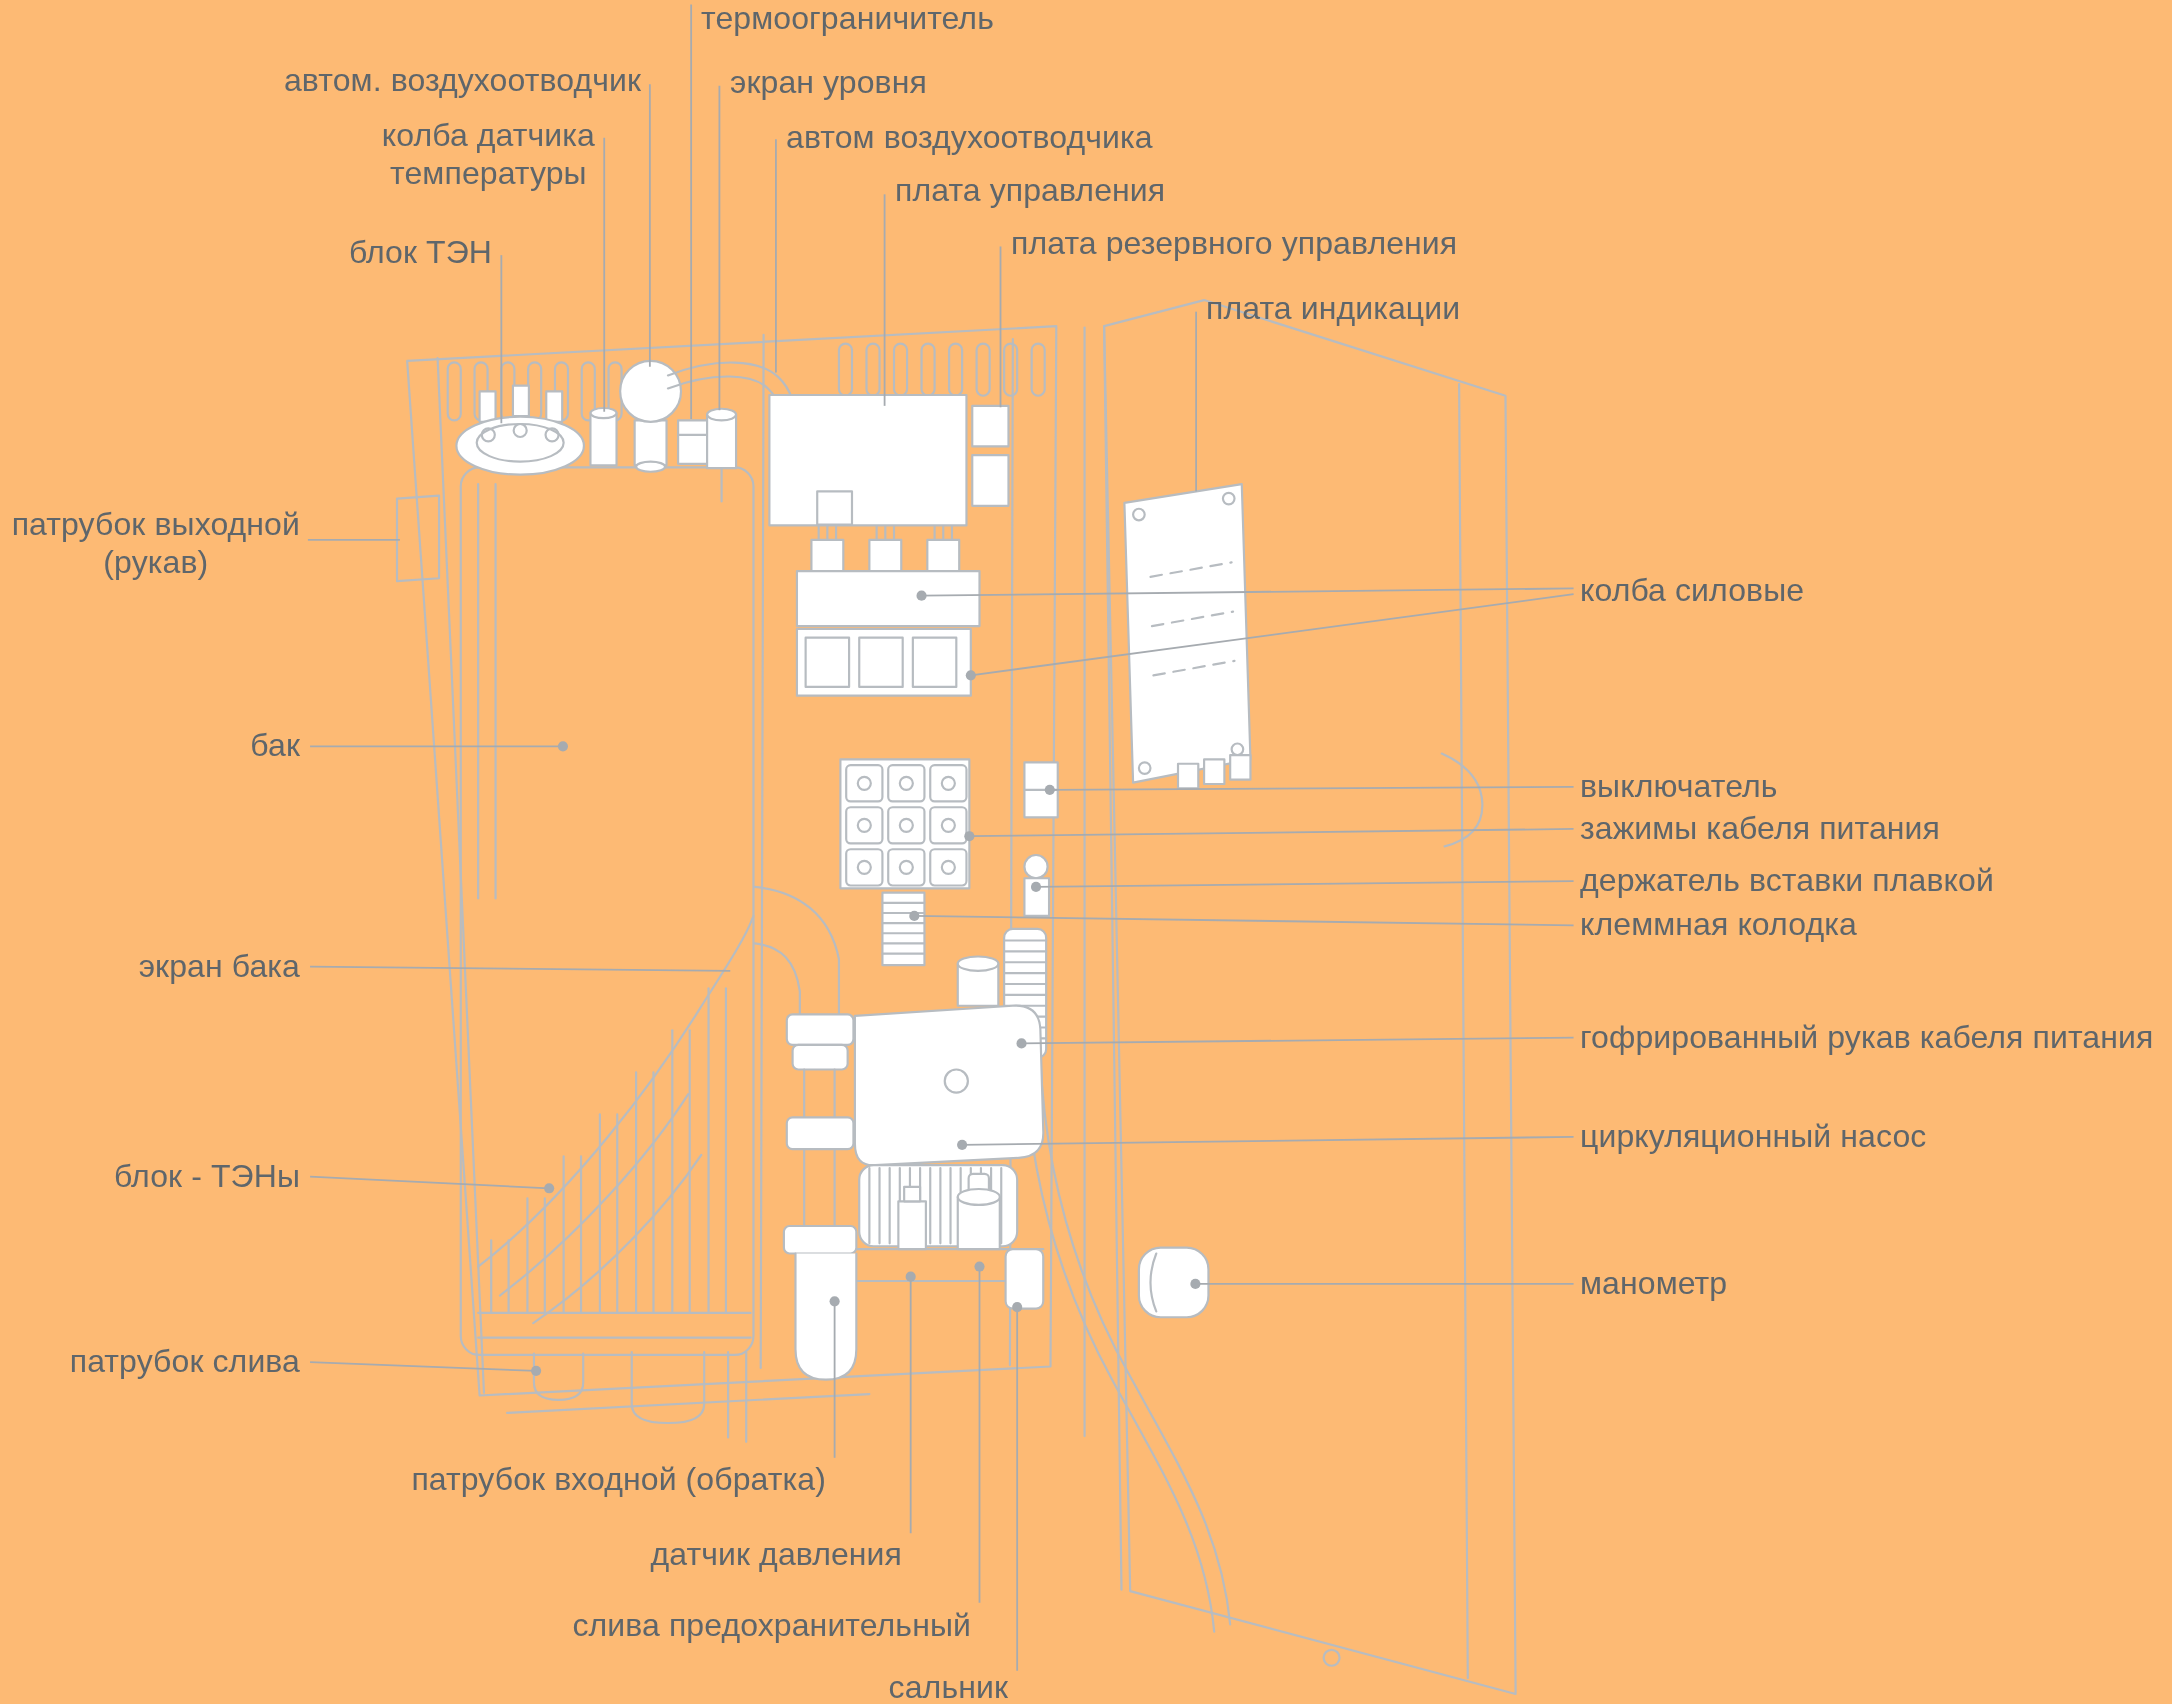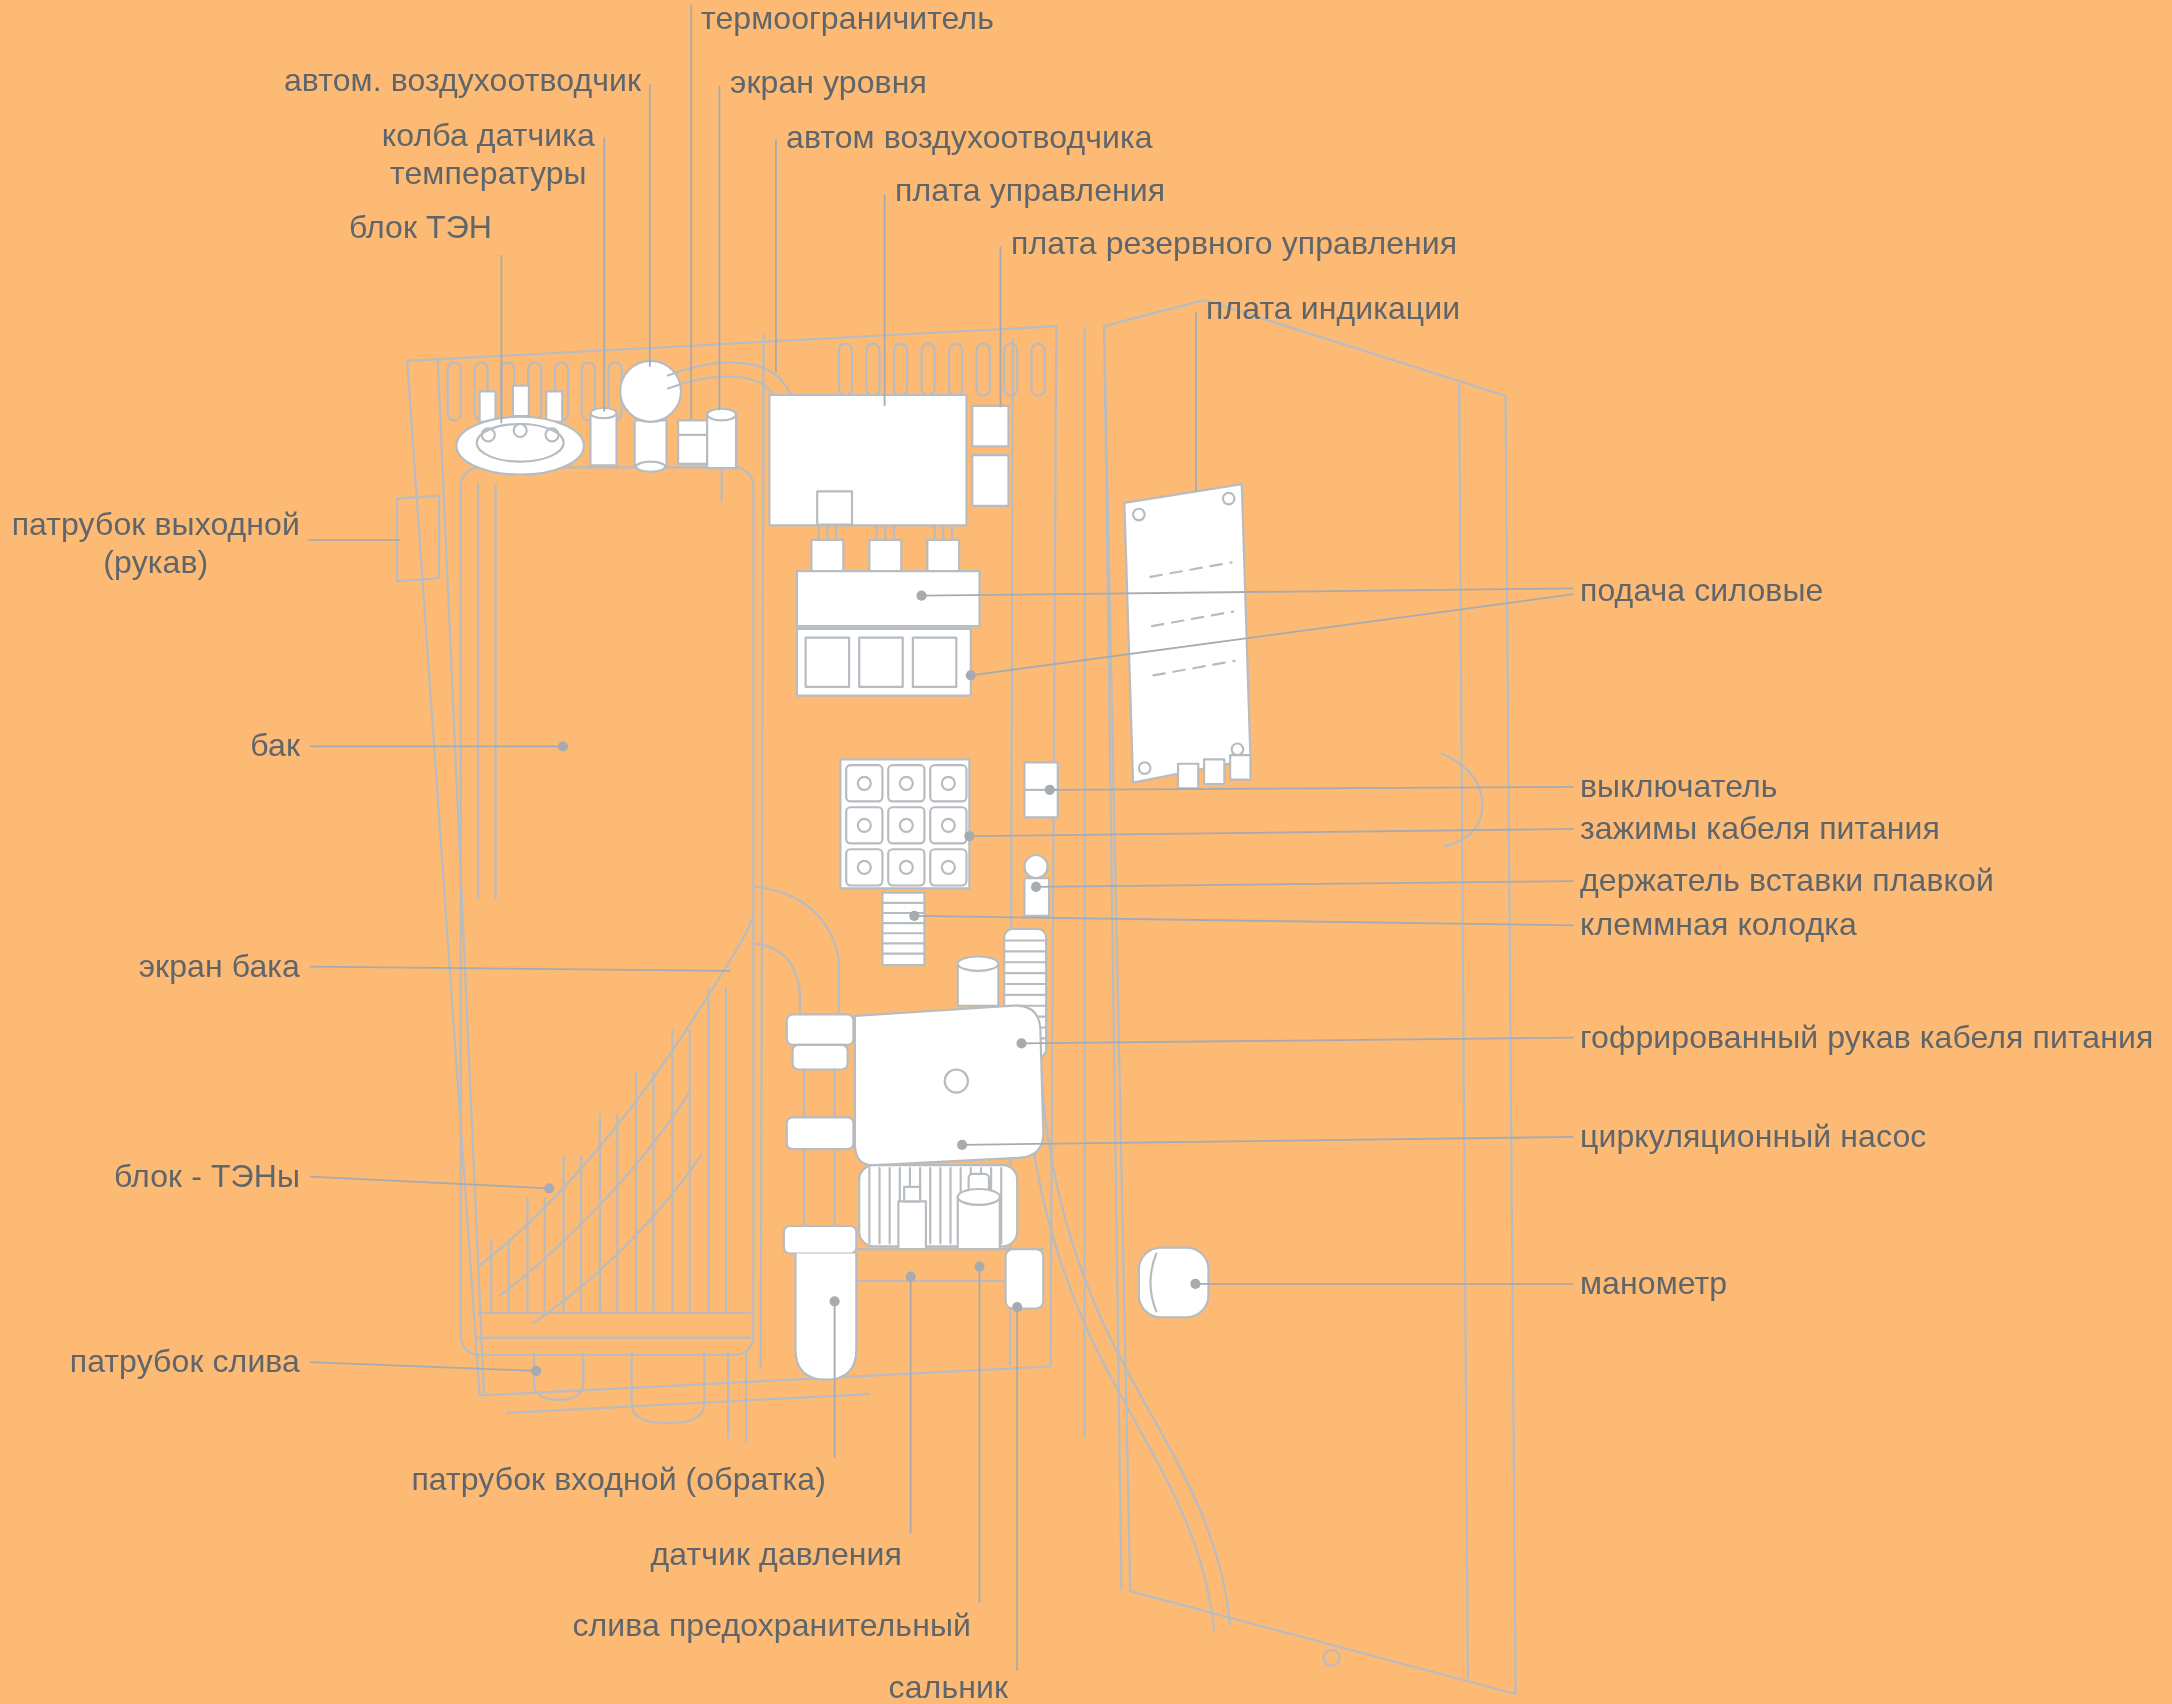--- a/index.html
+++ b/index.html
@@ -338,36 +338,36 @@
   <div class="lbl" style="left:701px;top:0px">термоограничитель</div>
   <div class="lbl ra" style="right:1531px;top:62px">автом. воздухоотводчик</div>
   <div class="lbl" style="left:730px;top:64px">экран уровня</div>
 
   <div class="lbl ra" style="right:1577px;top:117px">
     <div>колба датчика</div>
     <div>температуры</div>
   </div>
 
   <div class="lbl" style="left:786px;top:119px">автом воздухоотводчика</div>
-  <div class="lbl ra" style="right:1680px;top:209px">блок ТЭН</div>
+  <div class="lbl ra" style="right:1680px;top:234px">блок ТЭН</div>
   <div class="lbl" style="left:895px;top:172px">плата управления</div>
   <div class="lbl" style="left:1011px;top:225px">плата резервного управления</div>
   <div class="lbl" style="left:1206px;top:290px">плата индикации</div>
 
   <div class="lbl ra" style="right:1872px;top:506px">
     <div>патрубок выходной</div>
     <div>(рукав)</div>
   </div>
 
   <div class="lbl ra" style="right:1872px;top:727px">бак</div>
   <div class="lbl ra" style="right:1872px;top:948px">экран бака</div>
   <div class="lbl ra" style="right:1872px;top:1158px">блок - ТЭНы</div>
   <div class="lbl ra" style="right:1872px;top:1343px">патрубок слива</div>
 
-  <div class="lbl" style="left:1580px;top:572px">подача силовые</div>
+  <div class="lbl" style="left:1580px;top:572px">колба силовые</div>
   <div class="lbl" style="left:1580px;top:768px">выключатель</div>
   <div class="lbl" style="left:1580px;top:810px">зажимы кабеля питания</div>
   <div class="lbl" style="left:1580px;top:862px">держатель вставки плавкой</div>
   <div class="lbl" style="left:1580px;top:906px">клеммная колодка</div>
   <div class="lbl" style="left:1580px;top:1019px">гофрированный рукав кабеля питания</div>
   <div class="lbl" style="left:1580px;top:1118px">циркуляционный насос</div>
   <div class="lbl" style="left:1580px;top:1265px">манометр</div>
 
   <div class="lbl ra" style="right:1346px;top:1461px">патрубок входной (обратка)</div>
   <div class="lbl ra" style="right:1270px;top:1536px">датчик давления</div>

